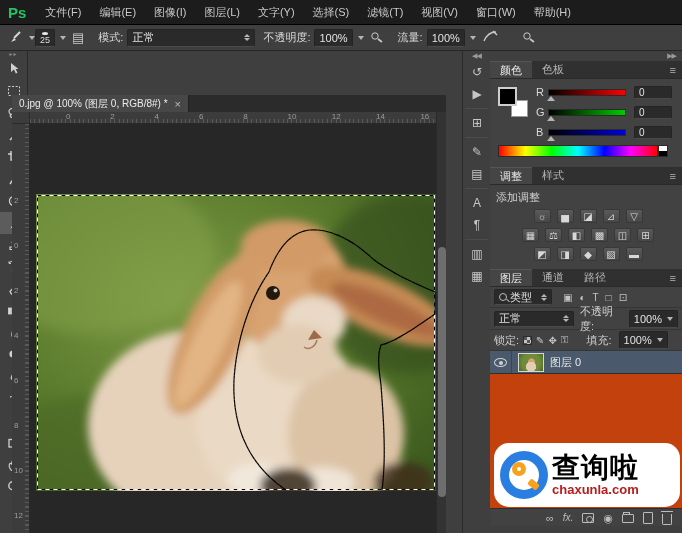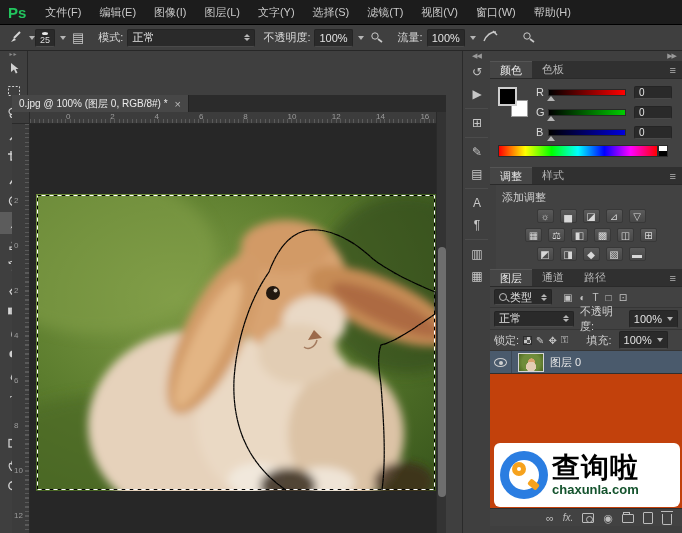--- a/index.html
+++ b/index.html
@@ -108,21 +108,21 @@
   #cp-fg .fgsw { position:absolute; left:0; top:0; width:19px; height:19px; background:#000; border:2px solid #cfcfcf; }
   .ch-row { position:absolute; left:46px; width:140px; height:14px; display:flex; align-items:center; }
   .ch-label { width:12px; color:#d8d8d8; }
   .ch-track { position:relative; width:78px; height:7px; border:1px solid #2a2a2a; }
   .ch-track .knob { position:absolute; left:-2px; bottom:-6px; width:0; height:0; border-left:4px solid transparent; border-right:4px solid transparent; border-bottom:5px solid #b5b5b5; }
   .ch-val { margin-left:8px; width:38px; height:13px; font-size:10px; }
   #spectrum { position:absolute; left:8px; top:66px; width:160px; height:12px; border:1px solid #2a2a2a;
     background:linear-gradient(to right,#f00,#ff0,#0f0,#0ff,#00f,#f0f,#f00); }
   #spectrum-end { position:absolute; left:168px; top:66px; width:10px; height:12px; border:1px solid #2a2a2a; background:linear-gradient(to bottom,#fff 0 50%,#000 50% 100%); }
   
-  #adjust-body { background:#424242; height:84px; padding:3px 2px 0 6px;margin-left:6px; }
+  #adjust-body { background:#424242; height:84px; padding:3px 2px 0 6px; }
   #adjust-hint { color:#cfcfcf; margin:2px 0 4px 0; }
   .adj-row { display:flex; justify-content:center; gap:6px; margin-bottom:5px; }
   .adj-icon {
     width:17px; height:14px; border-radius:2px; color:#d8d8d8; font-size:10px; line-height:14px; text-align:center;
     background:linear-gradient(#5a5a5a,#474747); border:1px solid #383838;
   }
   
   #layers-filter { display:flex; align-items:center; height:21px; background:#424242; padding:0 4px; gap:3px; border-bottom:1px solid #363636; }
   #filter-box { display:flex; align-items:center; height:16px; padding:0 4px; gap:3px; }
   #filter-search { width:8px; height:8px; border:1px solid #bbb; border-radius:50%; position:relative; }
@@ -149,29 +149,29 @@
   .lb-mask { width:12px; height:10px; border:1px solid #bcbcbc; border-radius:1px; position:relative; }
   .lb-mask::after { content:""; position:absolute; left:3px; top:2px; width:5px; height:5px; border-radius:50%; border:1px solid #bcbcbc; }
   .lb-folder { width:12px; height:9px; border:1px solid #bcbcbc; border-radius:1px; position:relative; margin-top:2px; }
   .lb-folder::before { content:""; position:absolute; left:0; top:-3px; width:5px; height:2px; border:1px solid #bcbcbc; border-bottom:none; }
   .lb-page { width:10px; height:12px; border:1px solid #bcbcbc; border-radius:1px; }
   .lb-trash { width:10px; height:11px; border:1px solid #bcbcbc; border-top:none; border-radius:0 0 2px 2px; position:relative; margin-top:3px; }
   .lb-trash::before { content:""; position:absolute; left:-2px; top:-3px; width:12px; height:1px; background:#bcbcbc; }
   
   #watermark {
     position:absolute; left:494px; top:443px; width:186px; height:64px; background:#fff;
-    border-radius:6px; display:flex; align-items:center; padding:0 6px; z-index:5;
+    border-radius:15px; display:flex; align-items:center; padding:0 6px; z-index:5;
   }
   #wm-logo { position:relative; width:48px; height:48px; border-radius:50%; background:#2a7de1; flex:none; }
   #wm-logo .inner { position:absolute; left:9px; top:9px; width:30px; height:30px; border-radius:50%; background:#fff; }
   #wm-logo .ring { position:absolute; left:12px; top:11px; width:14px; height:14px; border:5px solid #f6a21d; border-radius:50%; }
   #wm-logo .handle { position:absolute; left:28px; top:30px; width:11px; height:7px; background:#f6a21d; border-radius:2px; transform:rotate(38deg); }
   #wm-text { margin-left:4px; }
   #wm-title { font-family:"Liberation Serif","DejaVu Serif",serif; font-size:28px; line-height:30px; color:#000; font-weight:700; letter-spacing:1px; }
-  #wm-domain { font-size:13px; color:#14532d; font-weight:700; line-height:14px; }
+  #wm-domain { font-size:13px; color:#b91c1c; font-weight:700; line-height:14px; }
 </style>
 </head>
 <body>
 
 <div id="app">
 
   <div id="menubar">
     <span id="ps-logo">Ps</span>
     <span class="menu-item">文件(F)</span>
     <span class="menu-item">编辑(E)</span>

